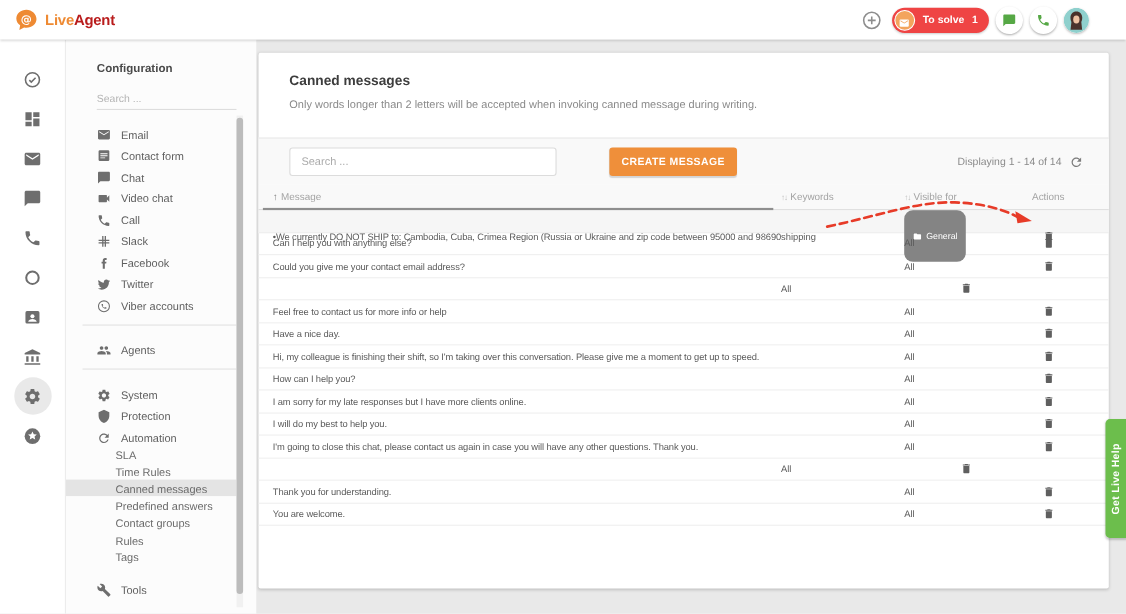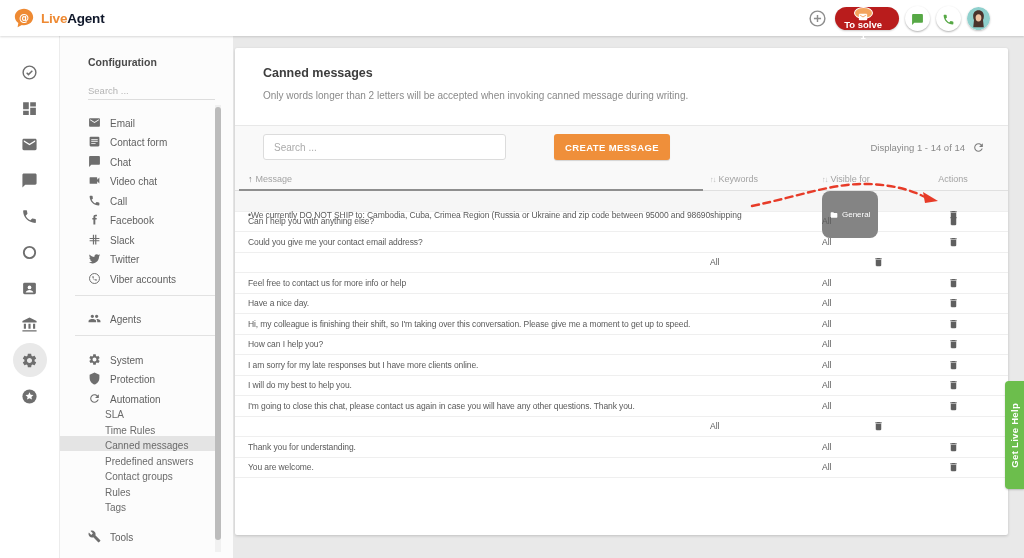--- a/index.html
+++ b/index.html
@@ -5,30 +5,30 @@
   * { margin:0; padding:0; box-sizing:border-box; }
   html,body { width:1024px; height:558px; overflow:hidden; }
   body { background:#e9e9e9; font-family:"Liberation Sans", sans-serif; position:relative; color:#555; }
 
   
   .topbar { position:absolute; left:0; top:0; width:1024px; height:36px; background:#fff;
             box-shadow:0 1px 2px rgba(0,0,0,.15); z-index:40; display:flex; align-items:center; }
   .logo { display:flex; align-items:center; gap:6px; padding-left:13px; cursor:pointer; }
   .logo-bubble { width:22px; height:22px; }
   .logo-word { font-size:13.5px; font-weight:bold; letter-spacing:-.2px; }
-  .logo-live { color:#ee8a33; } .logo-agent { color:#0f172a; }
+  .logo-live { color:#ee8a33; } .logo-agent { color:#b91c1c; }
   .tb-right { position:absolute; right:34px; top:0; height:36px; display:flex; align-items:center; gap:6px; }
   .tb-iconbtn { width:24px; height:24px; display:flex; align-items:center; justify-content:center;
                 color:#8d8d8d; cursor:pointer; }
   .tb-iconbtn svg { width:19px; height:19px; }
   .tb-circle { width:25px; height:25px; border-radius:50%; background:#fff; box-shadow:0 1px 2px rgba(0,0,0,.3);
                display:flex; align-items:center; justify-content:center; color:#56a845; cursor:pointer; }
   .tb-circle svg { width:13px; height:13px; }
-  .pill { height:23px; border-radius:12px; background:#b91c1c; display:flex; align-items:center;
-          padding:0 10px 0 2px; cursor:pointer; box-shadow:0 1px 2px rgba(0,0,0,.2);flex-direction:column; }
+  .pill { height:23px; border-radius:12px; background:#ef4444; display:flex; align-items:center;
+          padding:0 10px 0 2px; cursor:pointer; box-shadow:0 1px 2px rgba(0,0,0,.2); }
   .pill-env { width:19px; height:19px; border-radius:50%; background:#f3a45d; border:1.5px solid #fff;
               display:flex; align-items:center; justify-content:center; color:#fff; }
   .pill-env svg { width:10px; height:10px; }
   .pill-label { color:#fff; font-size:9.5px; font-weight:bold; margin:0 7px 0 7px; }
   .pill-count { color:#fff; font-size:9.5px; font-weight:bold; }
   .avatar { width:23px; height:23px; border-radius:50%; overflow:hidden; cursor:pointer; box-shadow:0 1px 2px rgba(0,0,0,.25); }
   .avatar svg { width:100%; height:100%; display:block; }
 
   
   .rail { position:absolute; left:0; top:36px; width:60px; height:522px; background:#fff;
@@ -276,33 +276,33 @@
           <svg viewBox="0 0 24 24" fill="currentColor">
             <path d="M6.62 10.79c1.44 2.83 3.76 5.15 6.59 6.59l2.2-2.2c.27-.27.67-.36 1.02-.24 1.12.37 2.33.57 3.57.57.55 0 1 .45 1 1V20c0 .55-.45 1-1 1-9.39 0-17-7.61-17-17 0-.55.45-1 1-1h3.5c.55 0 1 .45 1 1 0 1.25.2 2.45.57 3.57.11.35.03.74-.25 1.02l-2.2 2.2z"></path>
           </svg>
         </span>
         <span class="cl">Call</span>
       </div>
 
       <div class="cfg-item">
         <span class="ci">
           <svg viewBox="0 0 24 24" fill="currentColor">
+            <path d="M9 3h2.2v18H9zM13.2 3h2.2v18h-2.2zM3 9h18v2.2H3zM3 13.2h18v2.2H3z"></path>
+          </svg>
+        </span>
+        <span class="cl">Slack</span>
+      </div>
+
+      <div class="cfg-item">
+        <span class="ci">
+          <svg viewBox="0 0 24 24" fill="currentColor">
             <path d="M13.5 9V7.2c0-.8.2-1.2 1.4-1.2H16.5V3h-2.6c-2.5 0-3.9 1.7-3.9 3.8V9H8v3h2v9h3.5v-9h2.3l.4-3h-2.7z"></path>
           </svg>
         </span>
         <span class="cl">Facebook</span>
-      </div>
-
-      <div class="cfg-item">
-        <span class="ci">
-          <svg viewBox="0 0 24 24" fill="currentColor">
-            <path d="M9 3h2.2v18H9zM13.2 3h2.2v18h-2.2zM3 9h18v2.2H3zM3 13.2h18v2.2H3z"></path>
-          </svg>
-        </span>
-        <span class="cl">Slack</span>
       </div>
 
       <div class="cfg-item">
         <span class="ci">
           <svg viewBox="0 0 24 24" fill="currentColor">
             <path d="M22.46 6c-.77.35-1.6.58-2.46.69.88-.53 1.56-1.37 1.88-2.38-.83.5-1.75.85-2.72 1.05C18.37 4.5 17.26 4 16 4c-2.35 0-4.27 1.92-4.27 4.29 0 .34.04.67.11.98C8.28 9.09 5.11 7.38 3 4.79c-.37.63-.58 1.37-.58 2.15 0 1.49.75 2.81 1.91 3.56-.71 0-1.37-.2-1.95-.5v.03c0 2.08 1.48 3.82 3.44 4.21a4.22 4.22 0 0 1-1.93.07 4.28 4.28 0 0 0 4 2.98 8.52 8.52 0 0 1-5.33 1.84c-.34 0-.68-.02-1.02-.06C3.44 20.29 5.7 21 8.12 21 16 21 20.33 14.46 20.33 8.79c0-.19 0-.37-.01-.56.84-.6 1.56-1.36 2.14-2.23z"></path>
           </svg>
         </span>
         <span class="cl">Twitter</span>
       </div>

